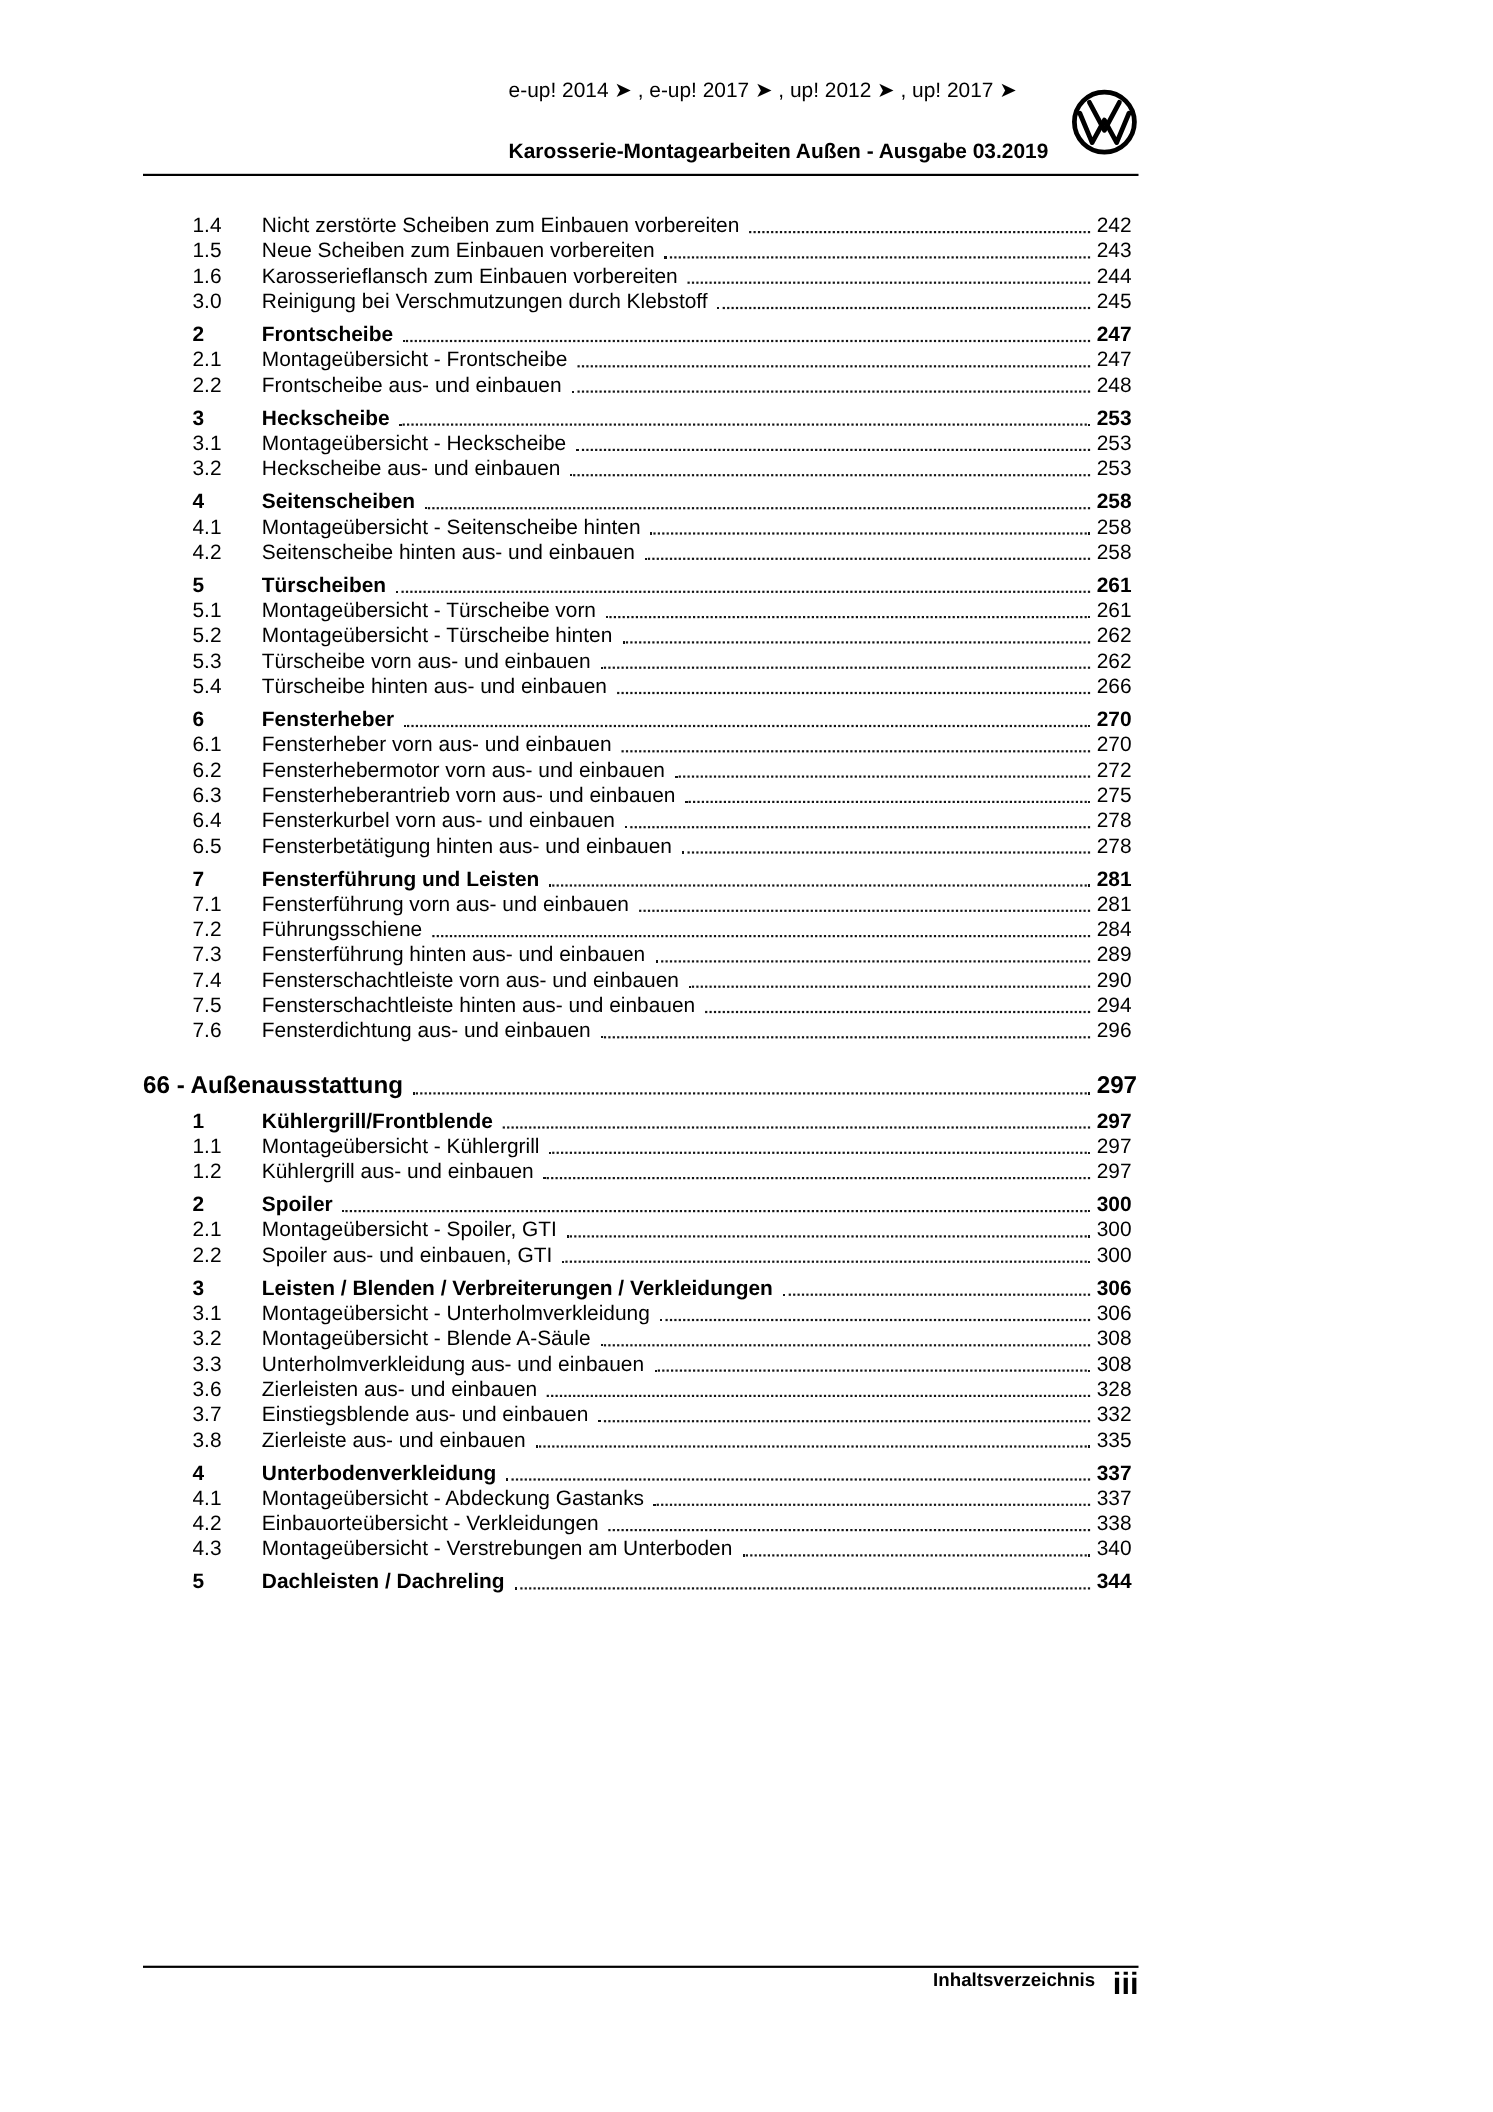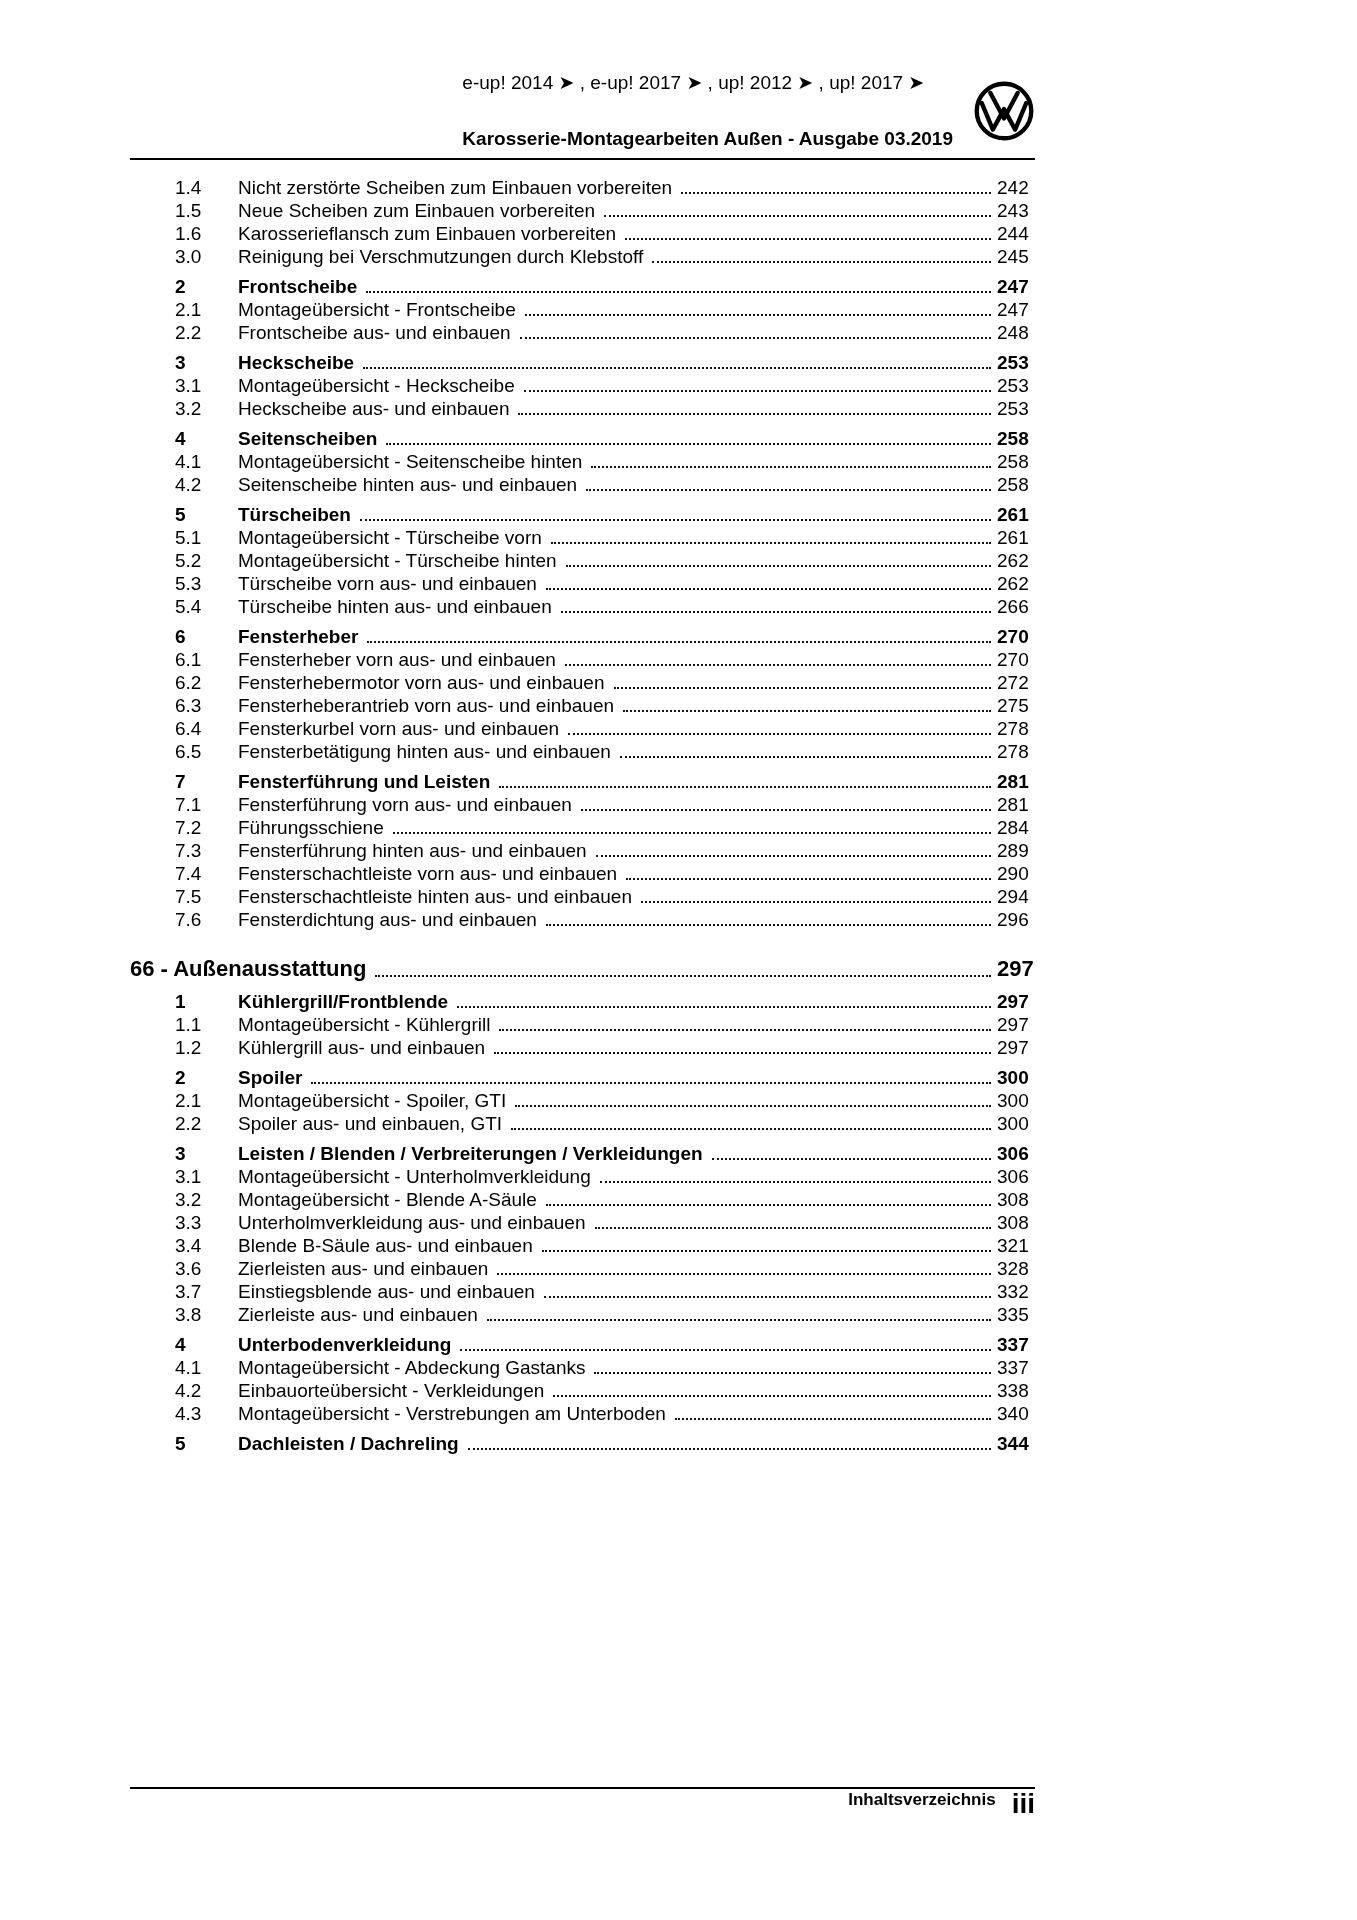--- a/index.html
+++ b/index.html
@@ -39,21 +39,21 @@
   .header-models { font-weight: normal; }
   .header-subtitle { font-weight: bold; margin-top: 31px; }
   .vw-logo { display: block; }
   .header-rule {
     border-bottom: 2.5px solid #000;
     margin-top: 7px;
   }
 
   
   .toc {
-    margin-top: 16px;
+    margin-top: 34px;
   }
   .toc-row {
     display: flex;
     align-items: baseline;
     font-size: 19px;
     line-height: 23px;
     padding-left: 45px;
   }
   .toc-num {
     flex: 0 0 63px;
@@ -412,26 +412,20 @@
     <span class="toc-page">308</span>
   </div>
 
   <div class="toc-row level-sub">
     <span class="toc-num">3.3</span>
     <span class="toc-title">Unterholmverkleidung aus- und einbauen</span>
     <span class="leader"></span>
     <span class="toc-page">308</span>
   </div>
 
-  <div class="toc-row level-sub">
-    <span class="toc-num">3.4</span>
-    <span class="toc-title">Blende B-Säule aus- und einbauen</span>
-    <span class="leader"></span>
-    <span class="toc-page">321</span>
-  </div>
 
 
   <div class="toc-row level-sub">
     <span class="toc-num">3.6</span>
     <span class="toc-title">Zierleisten aus- und einbauen</span>
     <span class="leader"></span>
     <span class="toc-page">328</span>
   </div>
 
   <div class="toc-row level-sub">

